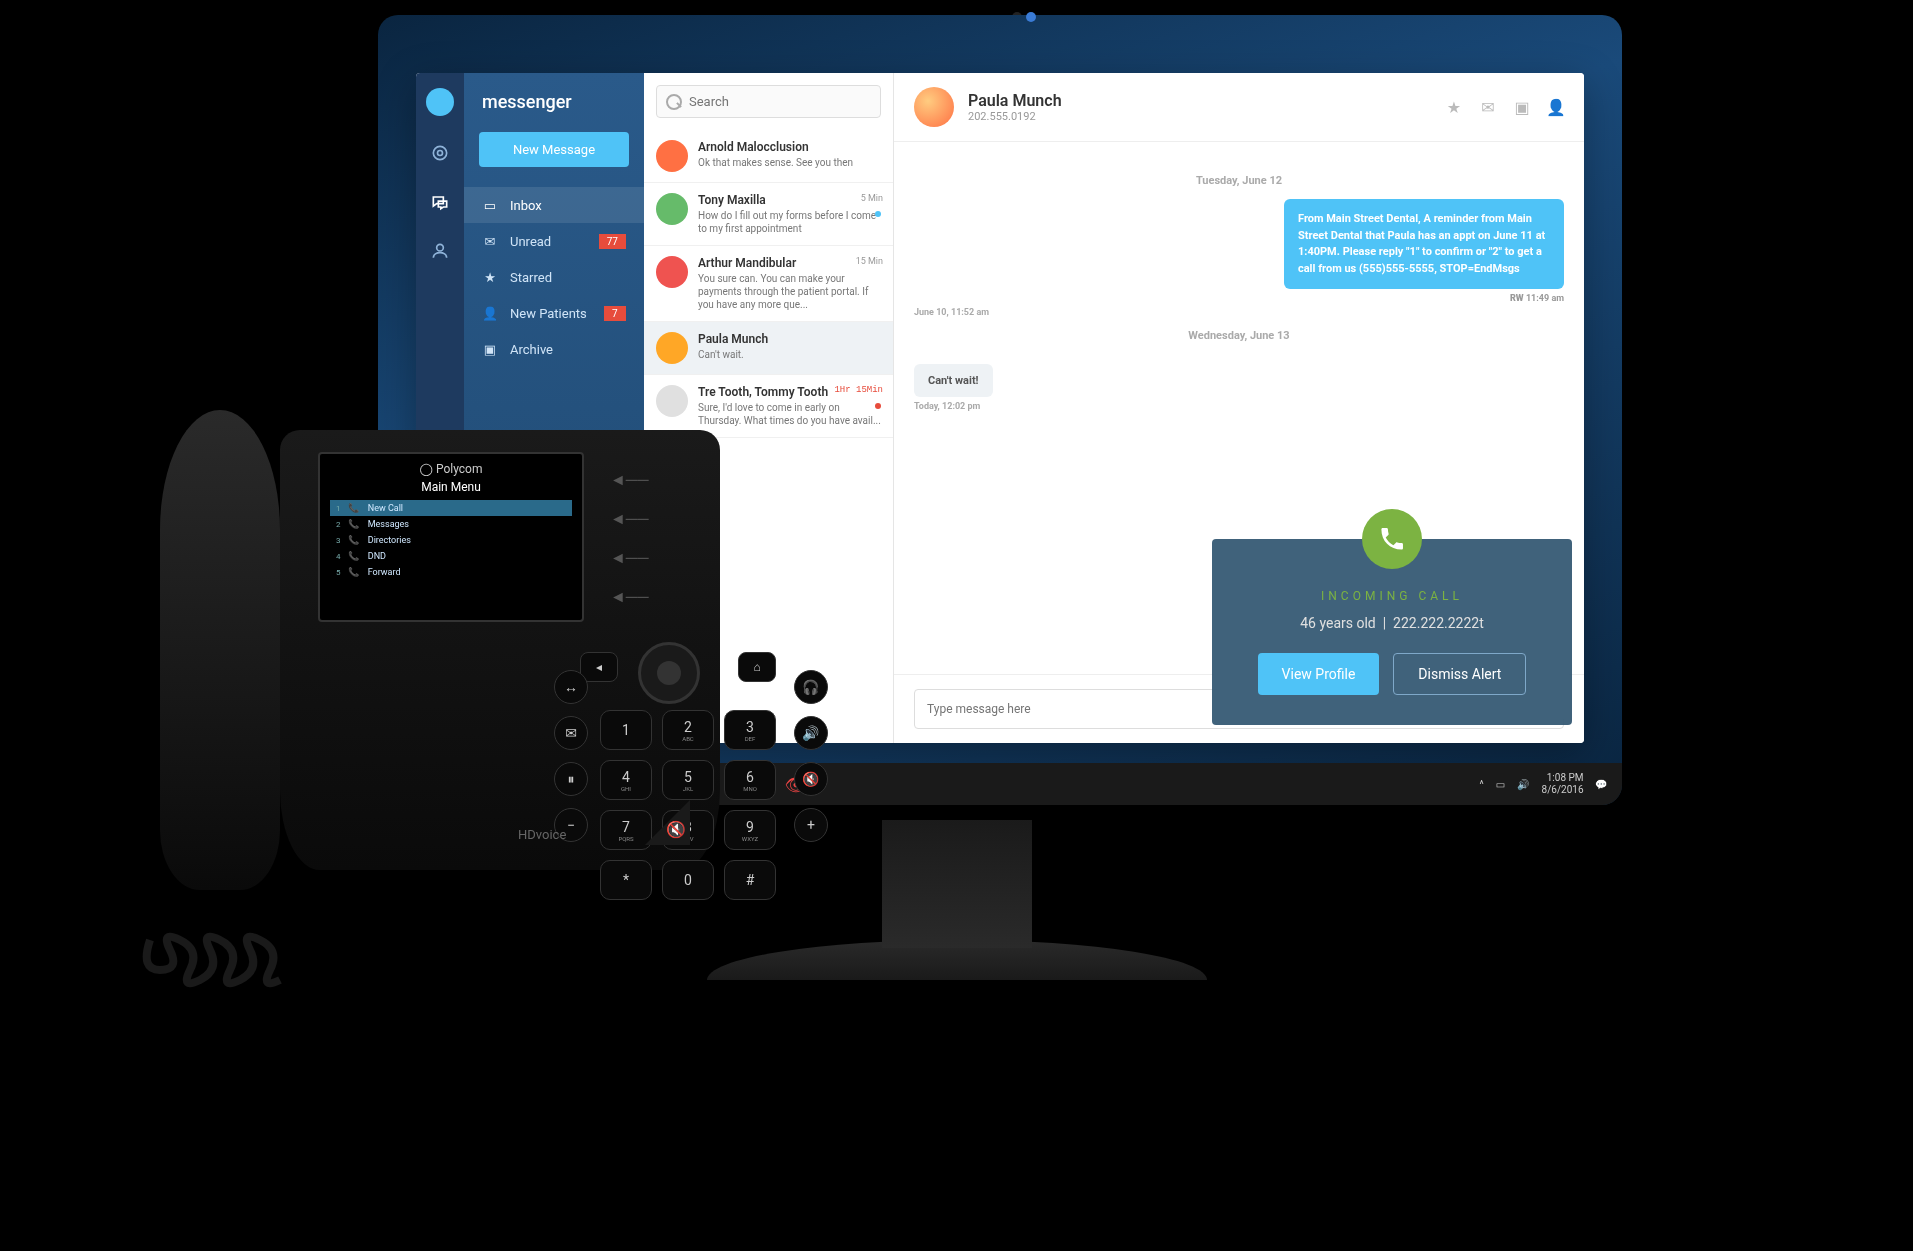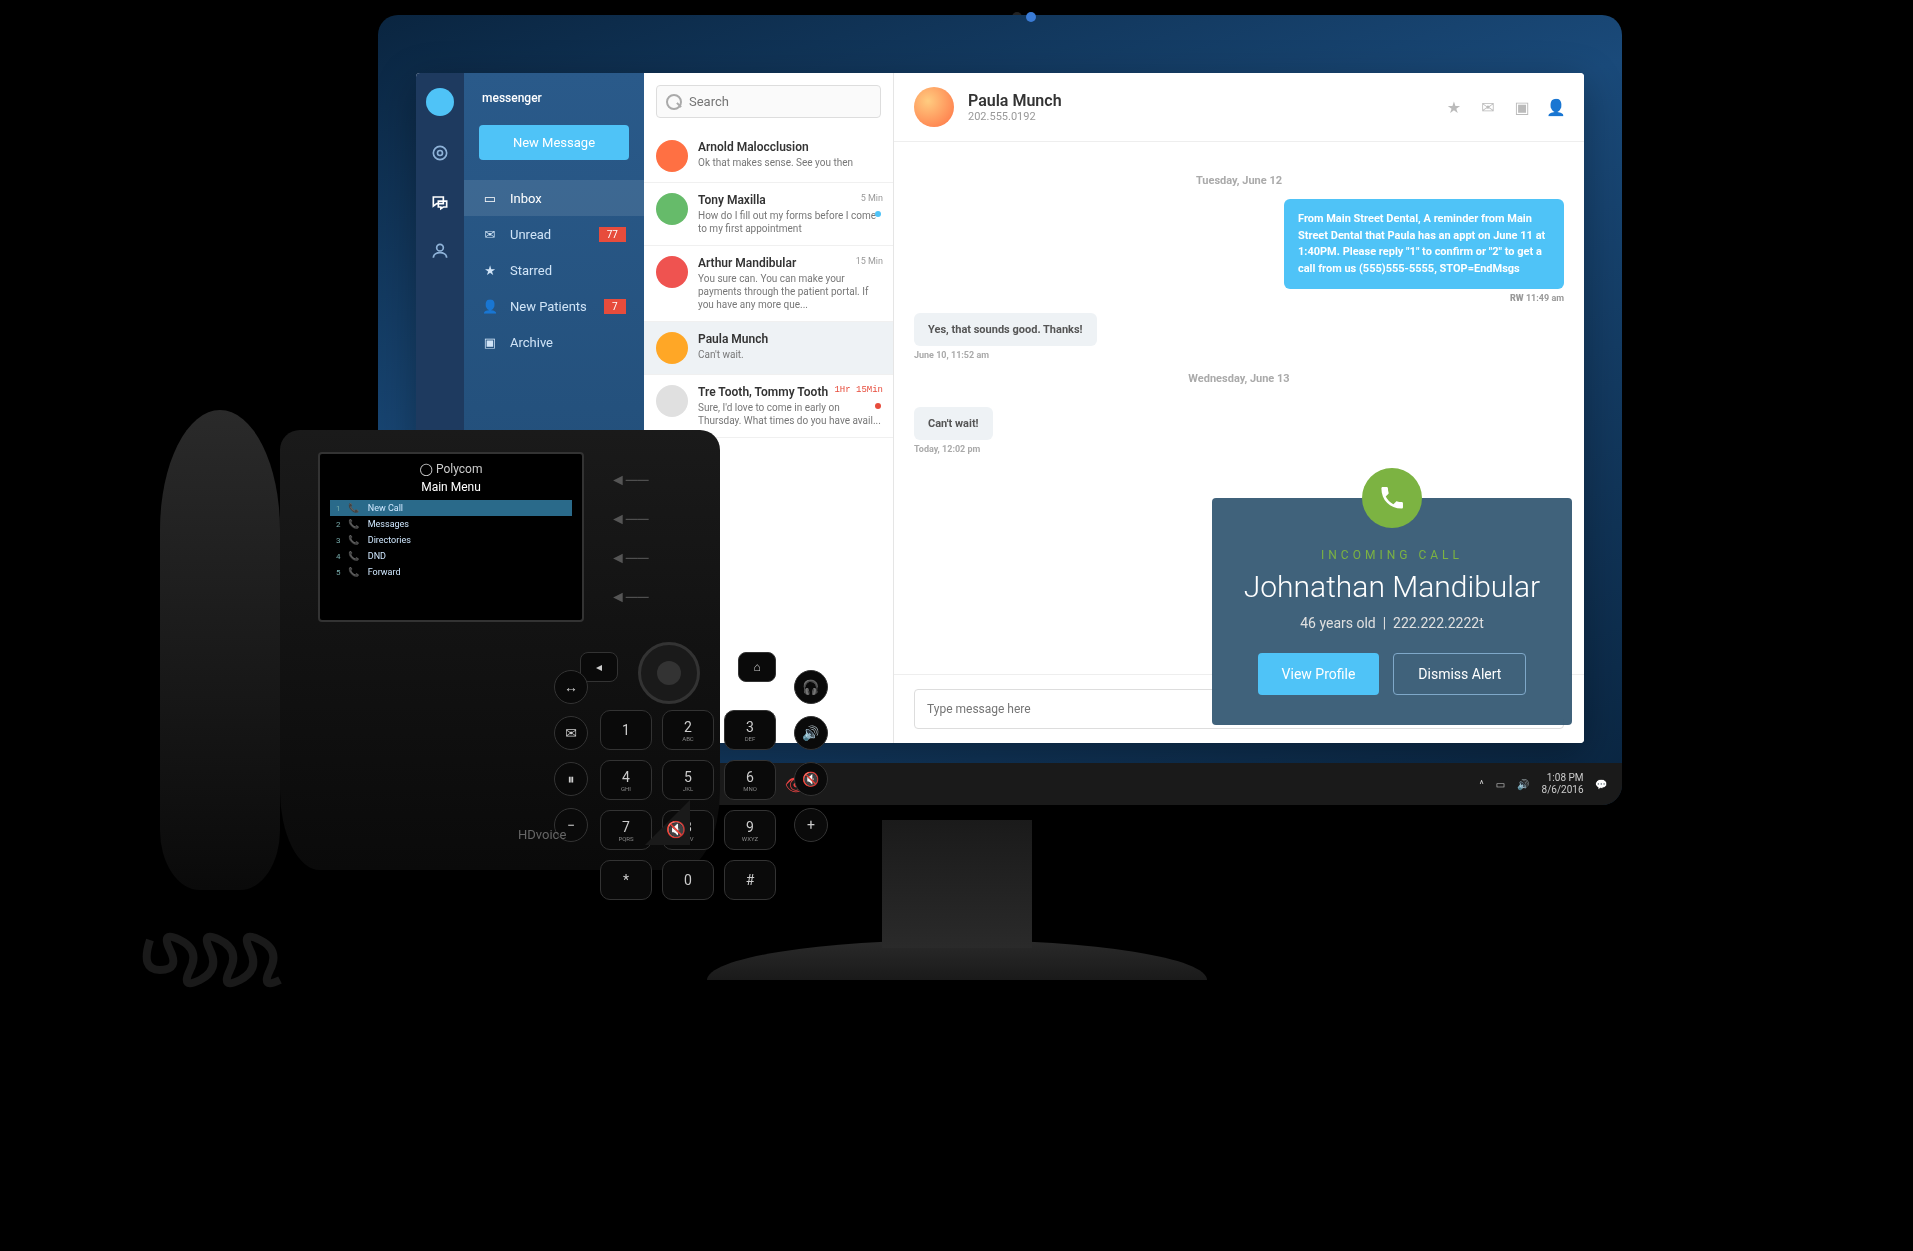--- a/index.html
+++ b/index.html
@@ -18,21 +18,21 @@
 
 
 .icon-rail { width: 48px; background: #1e3a5f; display: flex; flex-direction: column; align-items: center; padding-top: 15px; gap: 25px; }
 .rail-icon { width: 24px; height: 24px; display: flex; align-items: center; justify-content: center; color: #8fb3d9; cursor: pointer; }
 .rail-icon.avatar { width: 28px; height: 28px; background: #4fc3f7; border-radius: 50%; }
 .rail-icon svg { width: 20px; height: 20px; fill: none; stroke: currentColor; stroke-width: 2; }
 .rail-icon.active { color: #fff; }
 
 
 .sidebar { width: 180px; background: linear-gradient(180deg, #2a5a8a, #1e4870); color: #fff; padding-top: 18px; }
-.sidebar-title { font-size: 12px; padding: 0 18px 20px; font-weight: 500; }
+.sidebar-title { font-size: 18px; padding: 0 18px 20px; font-weight: 500; }
 .new-msg-btn { display: block; margin: 0 auto 20px; width: 150px; padding: 10px 14px; background: #4fc3f7; color: #fff; border: none; border-radius: 4px; font-size: 13px; cursor: pointer; }
 .nav-item { display: flex; align-items: center; padding: 10px 18px; font-size: 13px; color: #d0e4f7; cursor: pointer; gap: 12px; }
 .nav-item.active { background: rgba(255,255,255,0.1); color: #fff; }
 .nav-icon { width: 16px; height: 16px; display: flex; align-items: center; justify-content: center; }
 .nav-label { flex: 1; }
 .badge { background: #e74c3c; color: #fff; font-size: 10px; padding: 2px 8px; border-radius: 0; min-width: 22px; }
 
 
 .thread-list { width: 250px; background: #fff; border-right: 1px solid #e5e5e5; display: flex; flex-direction: column; }
 .search-bar { padding: 12px; }
@@ -242,40 +242,38 @@
             <span>👤</span>
           </div>
         </div>
         <div class="convo-body">
           <div class="date-divider">Tuesday, June 12</div>
           <div class="msg-out">From Main Street Dental,
 A reminder from Main Street Dental that Paula has an appt on June 11 at 1:40PM. Please reply "1" to confirm or "2" to get a call from us (555)555-5555, STOP=EndMsgs</div>
           <div class="msg-out-meta">
             <b>RW</b> <span>11:49 am</span>
           </div>
-          <div><div class="msg-in">Yes, that sounds good. Thanks!</div></div>
           <div class="msg-in-meta">June 10, 11:52 am</div>
           <div class="date-divider">Wednesday, June 13</div>
           <div><div class="msg-in">Can't wait!</div></div>
           <div class="msg-in-meta">Today, 12:02 pm</div>
         </div>
         <div class="compose">
           <input placeholder="Type message here" style="">
         </div>
       </div>
     </div>
 
     <div class="call-popup">
       <div class="call-icon">
         <svg viewBox="0 0 24 24">
             <path d="M6.6 10.8c1.4 2.8 3.8 5.2 6.6 6.6l2.2-2.2c.3-.3.7-.4 1.1-.3 1.2.4 2.5.6 3.8.6.6 0 1.1.5 1.1 1.1V20c0 .6-.5 1.1-1.1 1.1C10.1 21.1 2.9 13.9 2.9 3.7 2.9 3.1 3.4 2.6 4 2.6h3.4c.6 0 1.1.5 1.1 1.1 0 1.3.2 2.6.6 3.8.1.4 0 .8-.3 1.1l-2.2 2.2z"></path>
           </svg>
       </div>
       <div class="call-label">INCOMING CALL</div>
-      <div class="call-name">Johnathan Mandibular</div>
       <div class="call-meta">
         <span>46 years old</span>&nbsp;&nbsp;<span>|</span>&nbsp;&nbsp;<span>222.222.2222t</span>
       </div>
       <div class="call-buttons">
         <button class="btn-view">View Profile</button>
         <button class="btn-dismiss">Dismiss Alert</button>
       </div>
     </div>
 
     <div class="taskbar">

